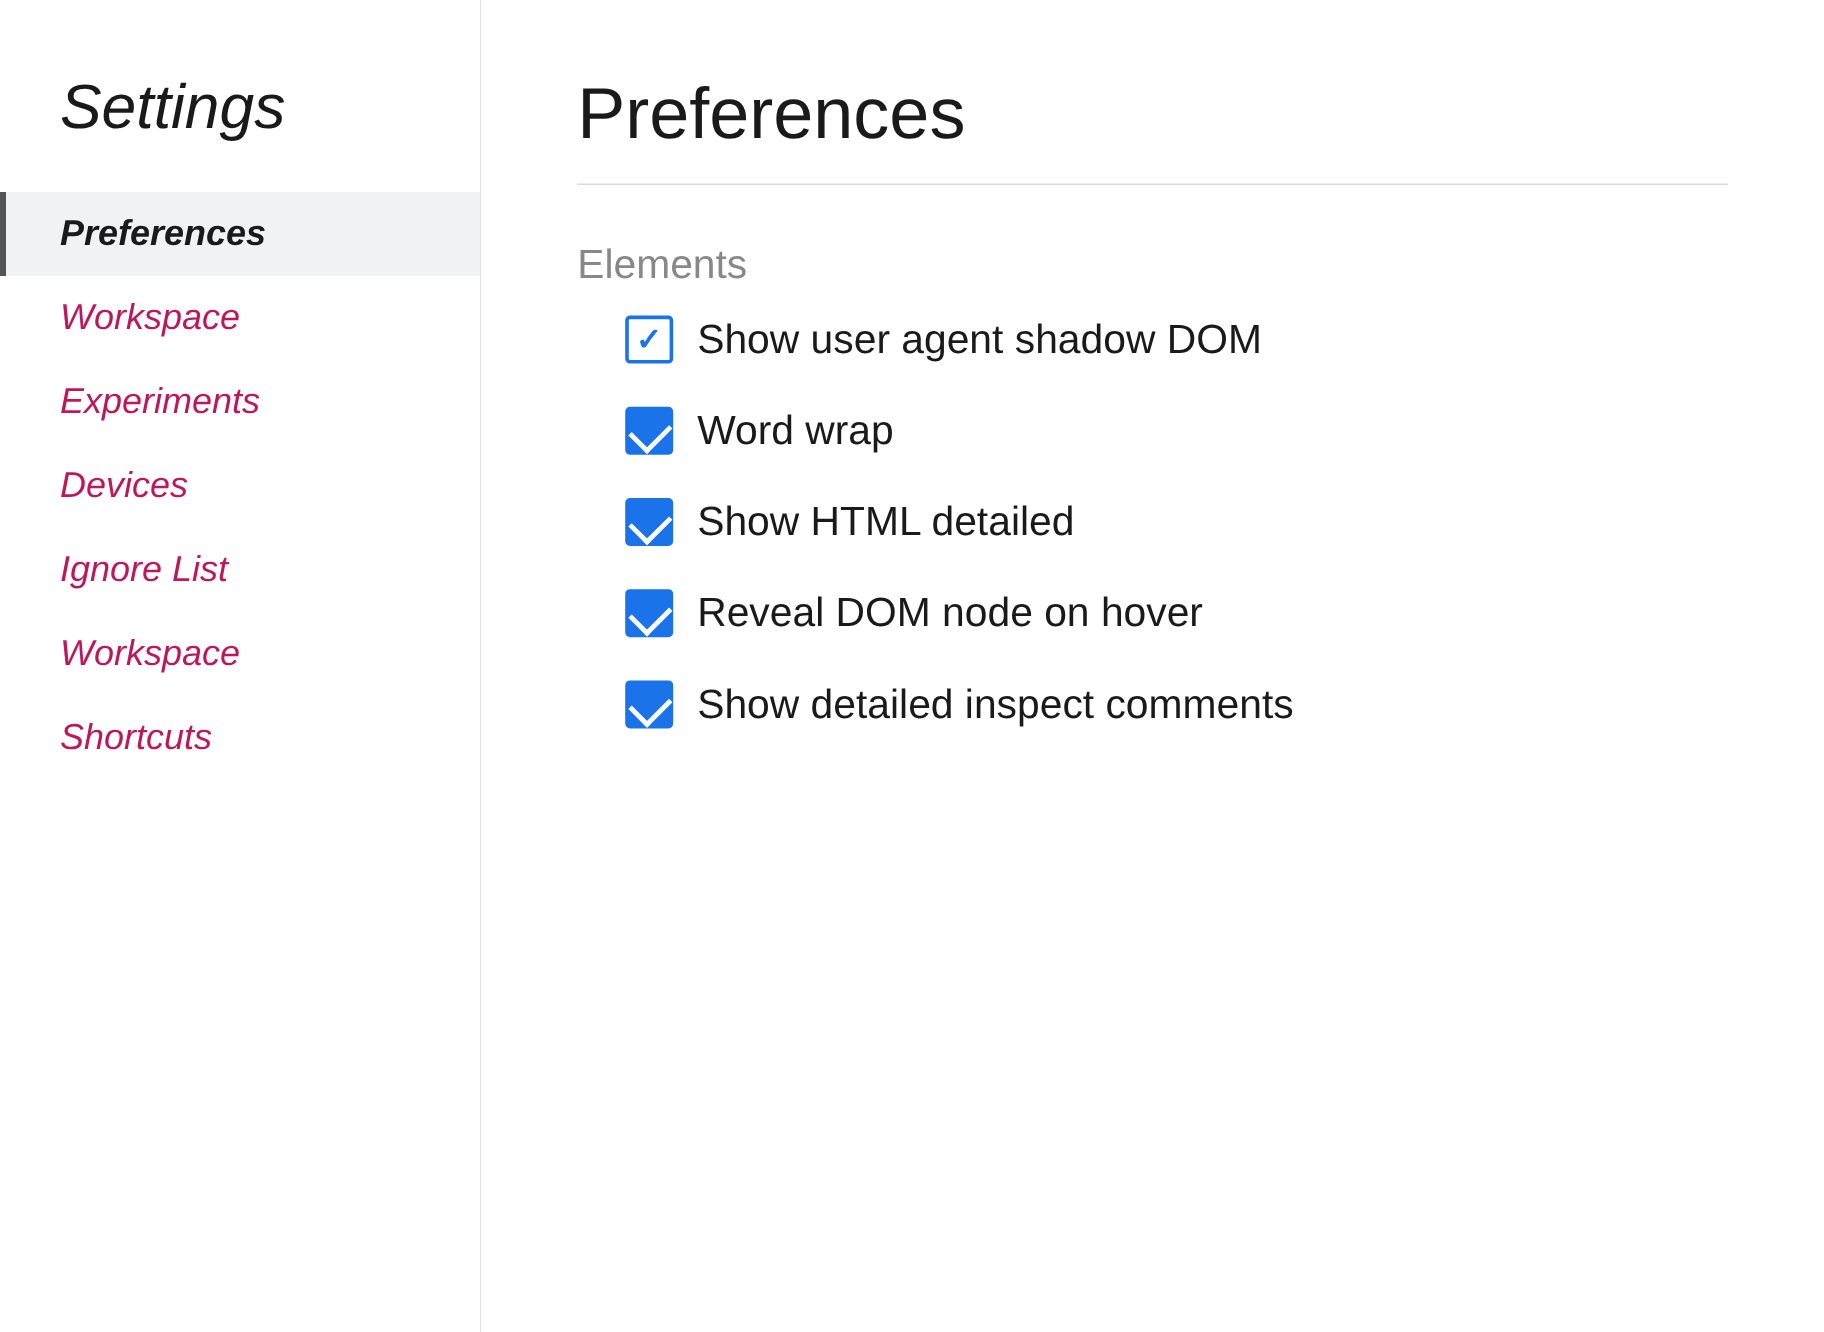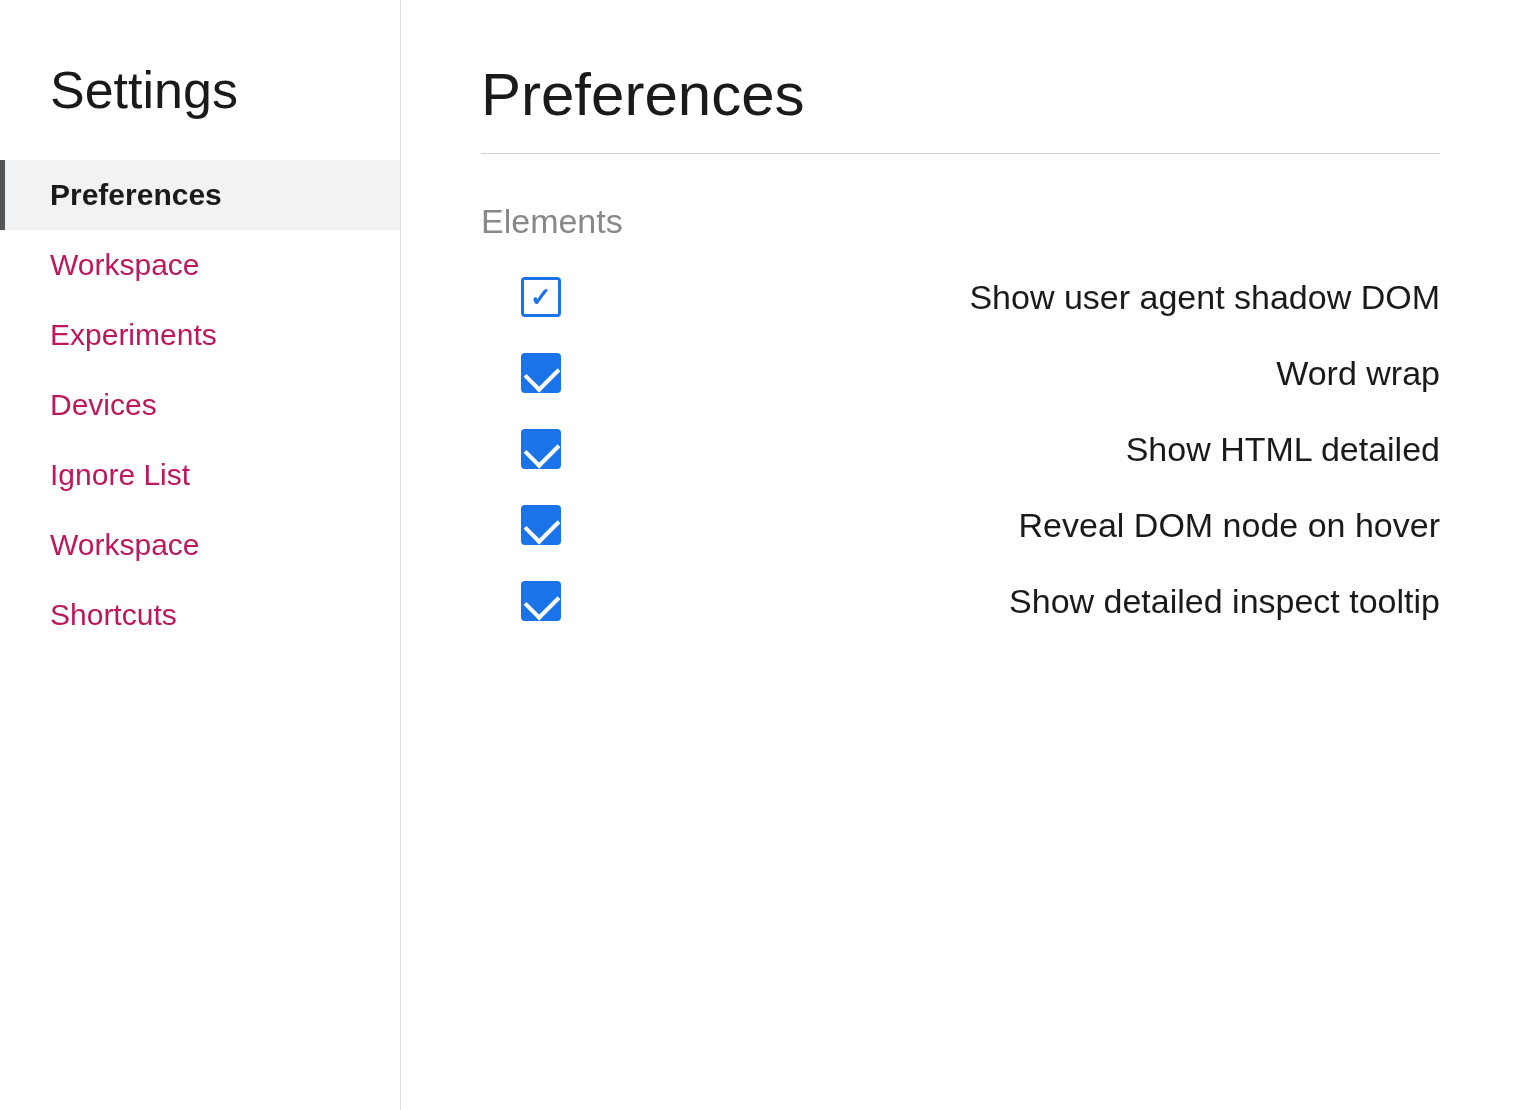--- a/index.html
+++ b/index.html
@@ -16,20 +16,21 @@
       min-height: 1110px;
     }
 
     
     .sidebar {
       width: 400px;
       min-height: 1110px;
       background: #ffffff;
       padding: 60px 0 4px 0;
       flex-shrink: 0;
+      font-style: italic;
     }
 
     .sidebar-title {
       font-size: 52px;
       font-weight: 400;
       color: #1a1a1a;
       padding: 0 50px 40px 50px;
     }
 
     .sidebar-nav {
@@ -87,37 +88,36 @@
     .content-divider {
       border: none;
       border-top: 1.5px solid #d0d0d0;
       margin-bottom: 48px;
     }
 
     .section-title {
       font-size: 34px;
       font-weight: 400;
       color: #888888;
-      margin-bottom: 36px;
+      margin-bottom: 22px;
     }
 
     .checkbox-list {
       list-style: none;
       display: flex;
       flex-direction: column;
       gap: 36px;
       padding-left: 40px;
     }
 
     .checkbox-item {
       display: flex;
       align-items: center;
       gap: 20px;
       cursor: pointer;
-      justify-content: space-between;
     }
 
     .checkbox-item label {
       font-size: 34px;
       color: #1a1a1a;
       cursor: pointer;
     }
 
     
     .checkbox-input {
@@ -210,18 +210,18 @@
           <li class="checkbox-item">
             <input type="checkbox" id="cb-html-comments" class="checkbox-input" checked="" style="">
             <label for="cb-html-comments">Show HTML detailed</label>
           </li>
           <li class="checkbox-item">
             <input type="checkbox" id="cb-reveal-dom" class="checkbox-input" checked="" style="">
             <label for="cb-reveal-dom">Reveal DOM node on hover</label>
           </li>
           <li class="checkbox-item">
             <input type="checkbox" id="cb-inspect-tooltip" class="checkbox-input" checked="" style="">
-            <label for="cb-inspect-tooltip">Show detailed inspect tooltip</label>
+            <label for="cb-inspect-tooltip">Show detailed inspect comments</label>
           </li>
         </ul>
       </div>
     </div>
 </main>
 
 </body></html>

